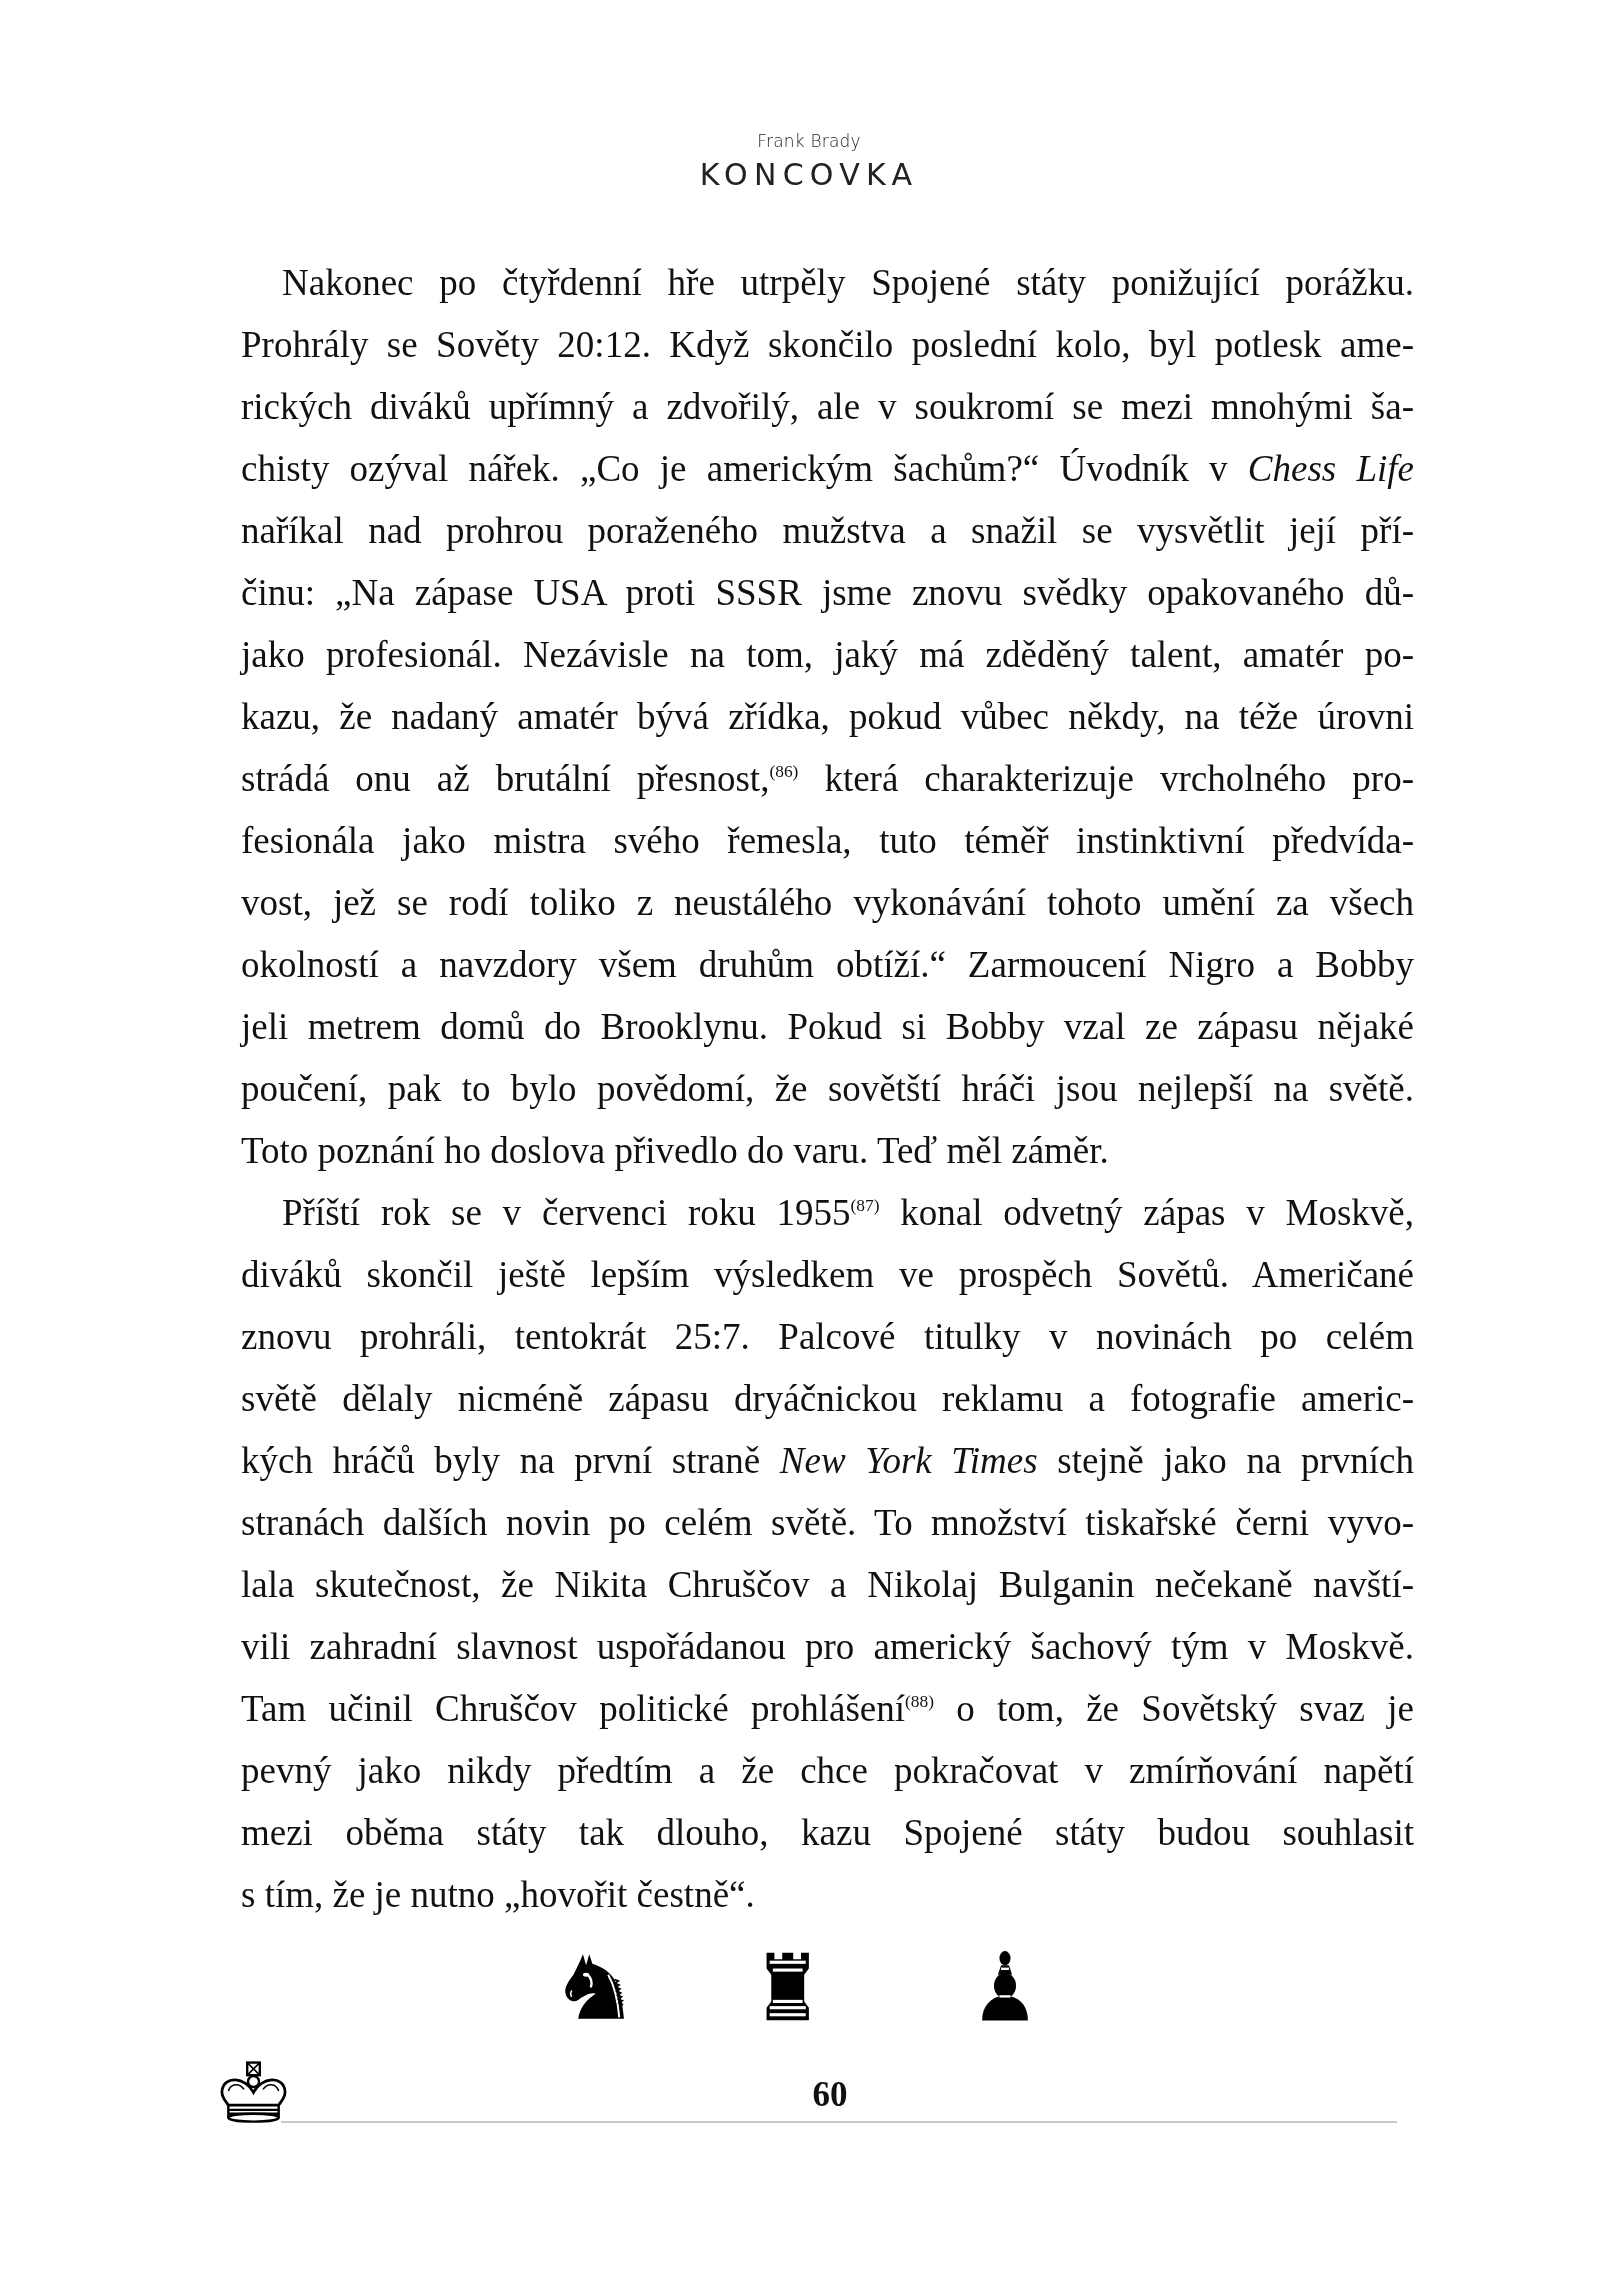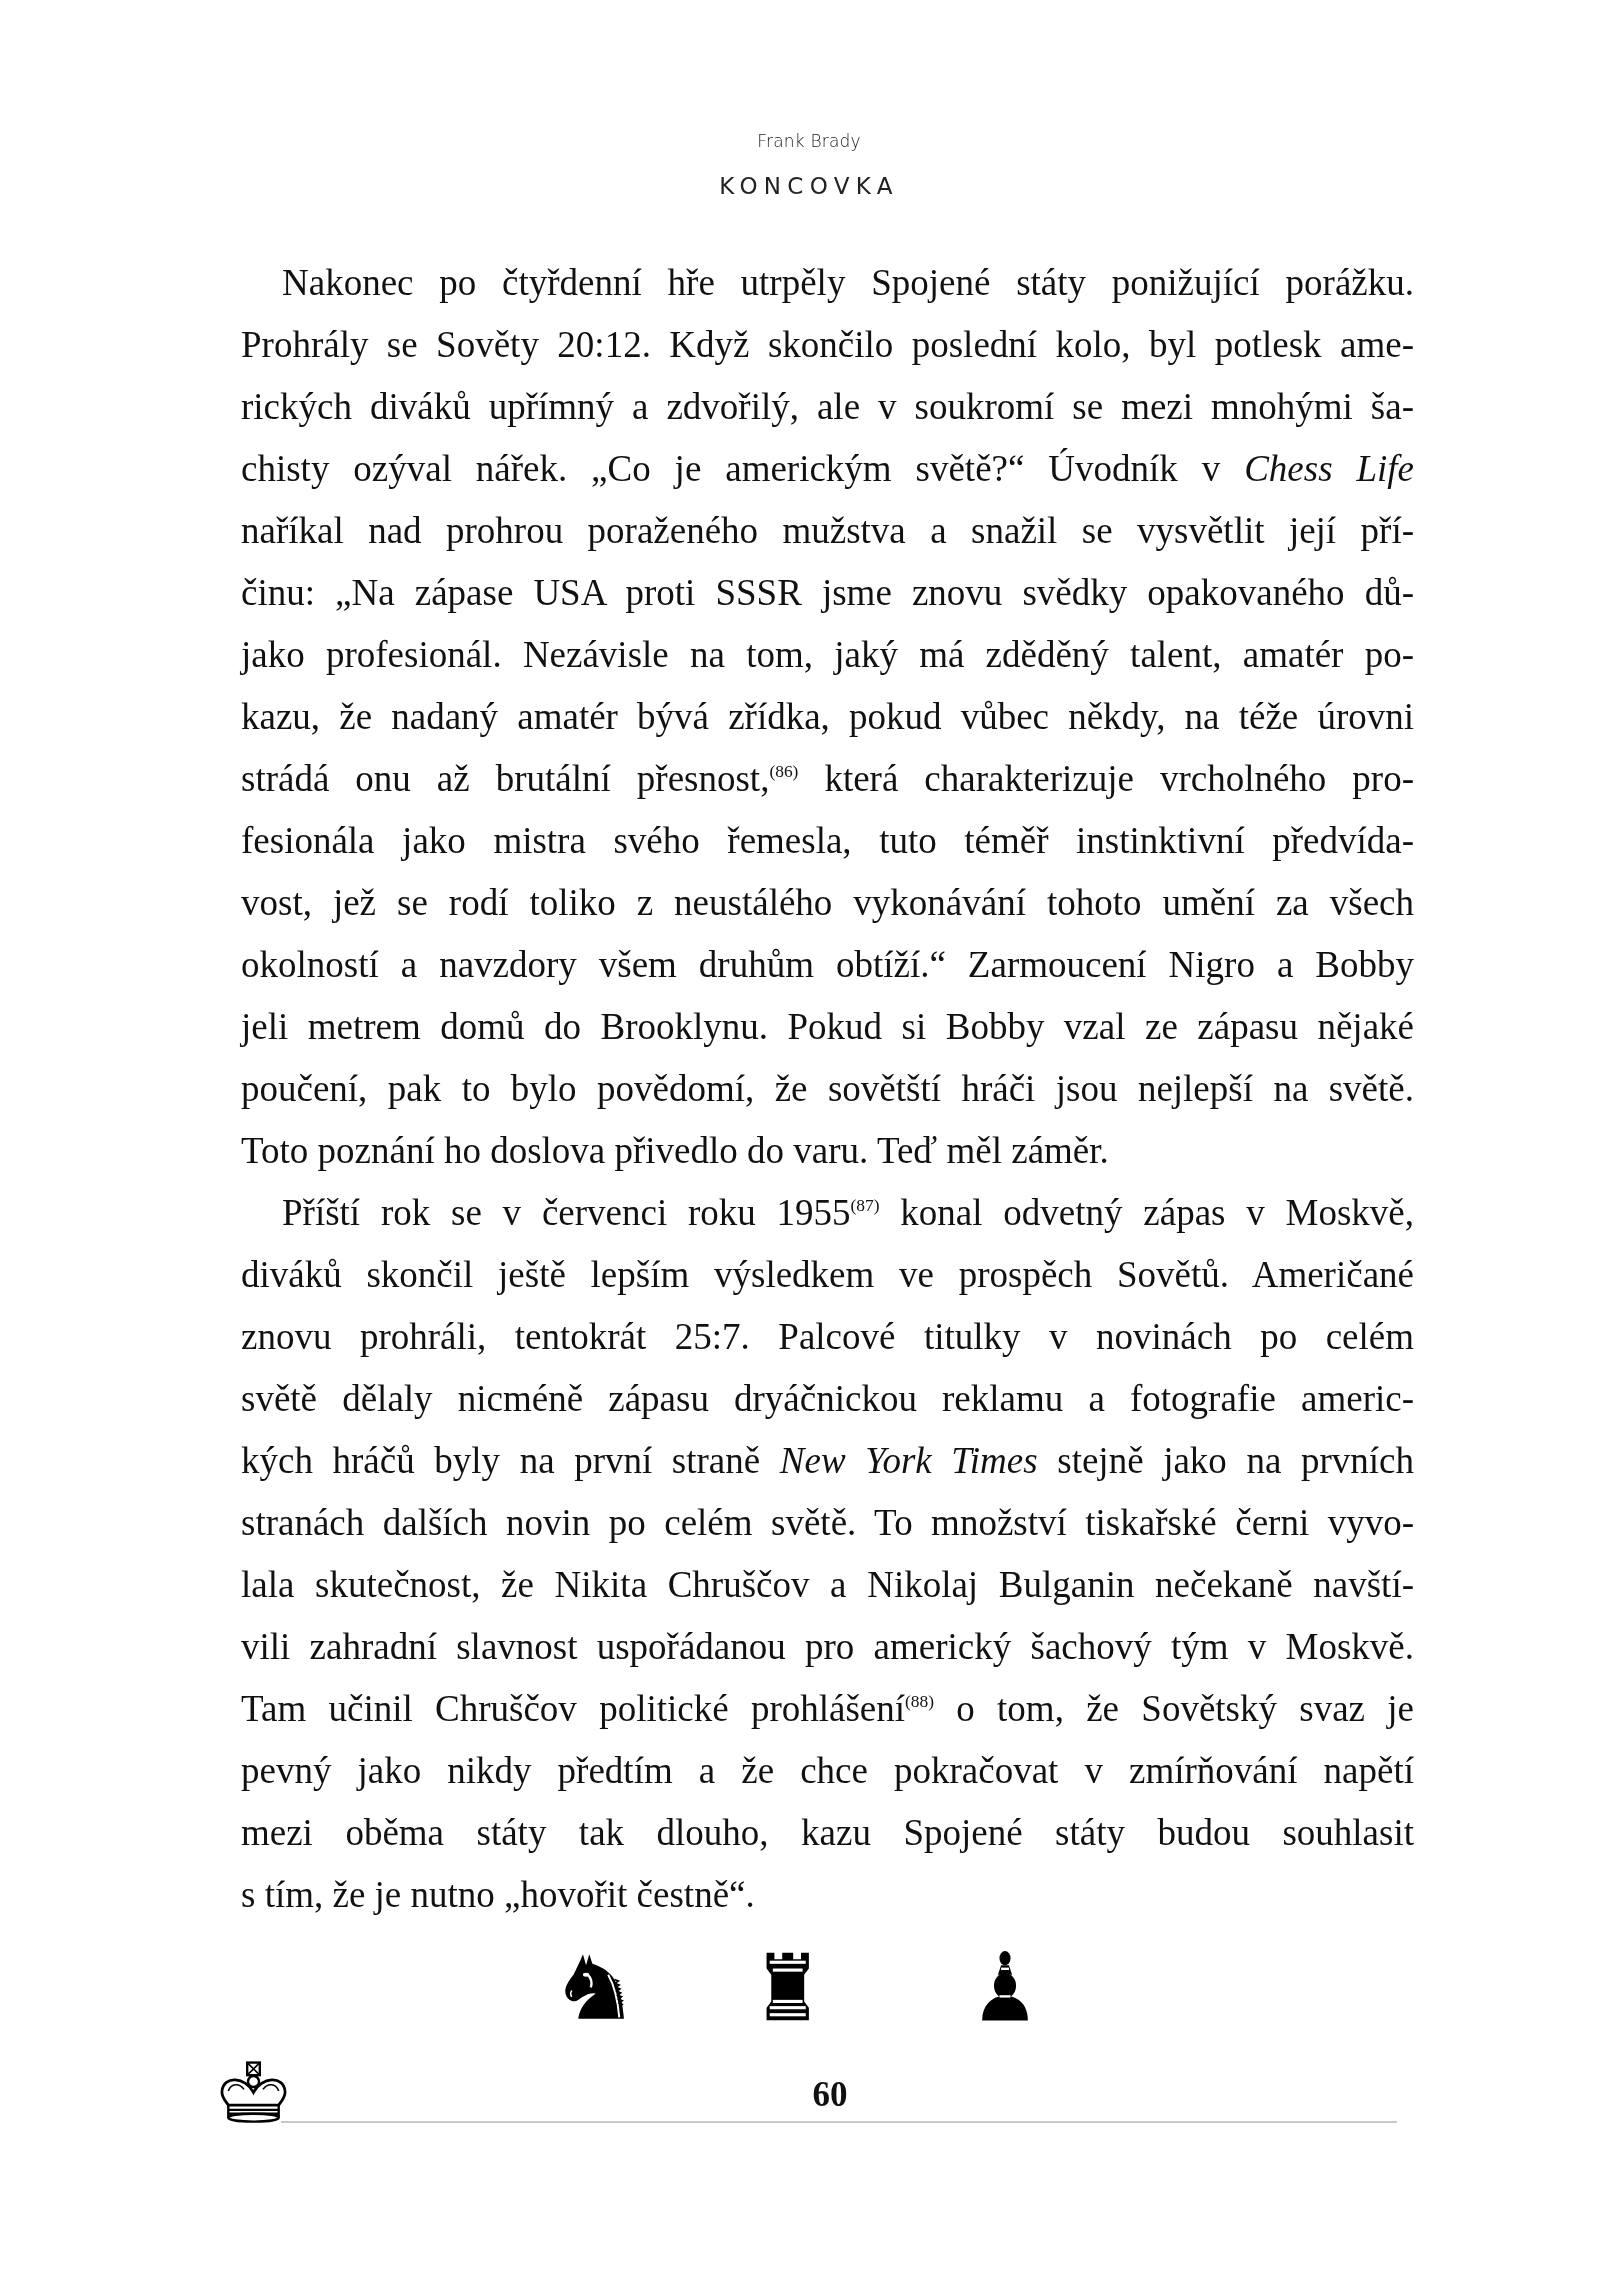--- a/index.html
+++ b/index.html
@@ -30,23 +30,23 @@
     font-family: "DejaVu Sans", sans-serif;
     color: #222;
   }
   .running-head .author {
     font-size: 17px;
     font-weight: 300;
     line-height: 32px;
     letter-spacing: 0.2px;
   }
   .running-head .title {
-    font-size: 23px;
+    font-size: 30px;
     line-height: 32px;
-    margin-top: 13px;
+    margin-top: 2px;
     letter-spacing: 6.3px;
   }
   .body-text {
     position: absolute;
     left: 221px;
     top: 252px;
     width: 1173px;
     font-family: "Liberation Serif", serif;
     font-size: 37px;
     line-height: 62px;
@@ -121,21 +121,21 @@
   <div class="running-head">
     <div class="author">Frank Brady</div>
     <div class="title">KONCOVKA</div>
   </div>
 
   <div class="body-text" id="body-text">
       <div>
         <span class="line first">Nakonec po čtyřdenní hře utrpěly Spojené státy ponižující porážku.</span>
         <span class="line">Prohrály se Sověty 20:12. Když skončilo poslední kolo, byl potlesk ame-</span>
         <span class="line">rických diváků upřímný a zdvořilý, ale v soukromí se mezi mnohými ša-</span>
-        <span class="line"><span>chisty ozýval nářek. „Co je americkým světě?“ Úvodník v </span><em>Chess Life</em></span>
+        <span class="line"><span>chisty ozýval nářek. „Co je americkým šachům?“ Úvodník v </span><em>Chess Life</em></span>
         <span class="line">naříkal nad prohrou poraženého mužstva a snažil se vysvětlit její pří-</span>
         <span class="line">činu: „Na zápase USA proti SSSR jsme znovu svědky opakovaného dů-</span>
         <span class="line">jako profesionál. Nezávisle na tom, jaký má zděděný talent, amatér po-</span>
         <span class="line">kazu, že nadaný amatér bývá zřídka, pokud vůbec někdy, na téže úrovni</span>
         <span class="line"><span>strádá onu až brutální přesnost,</span><sup>(86)</sup><span> která charakterizuje vrcholného pro-</span></span>
         <span class="line">fesionála jako mistra svého řemesla, tuto téměř instinktivní předvída-</span>
         <span class="line">vost, jež se rodí toliko z neustálého vykonávání tohoto umění za všech</span>
         <span class="line">okolností a navzdory všem druhům obtíží.“ Zarmoucení Nigro a Bobby</span>
         <span class="line">jeli metrem domů do Brooklynu. Pokud si Bobby vzal ze zápasu nějaké</span>
         <span class="line">poučení, pak to bylo povědomí, že sovětští hráči jsou nejlepší na světě.</span>

